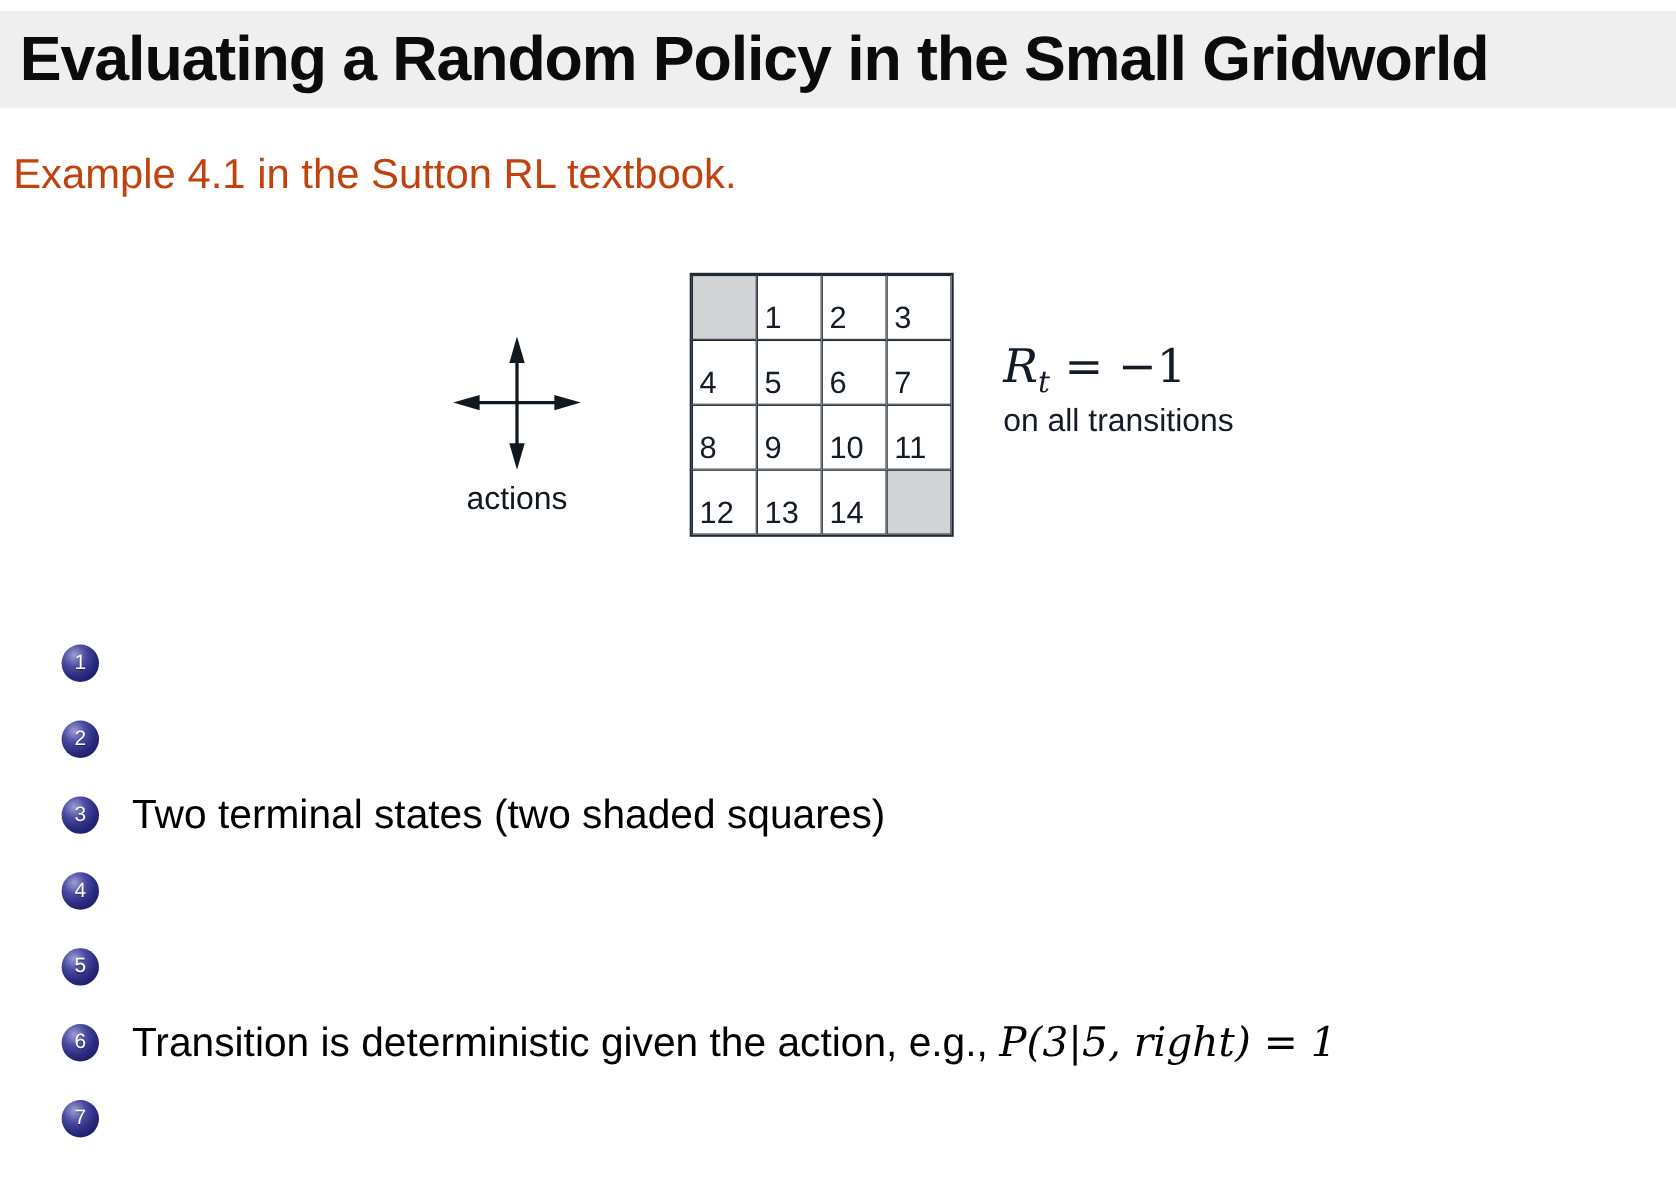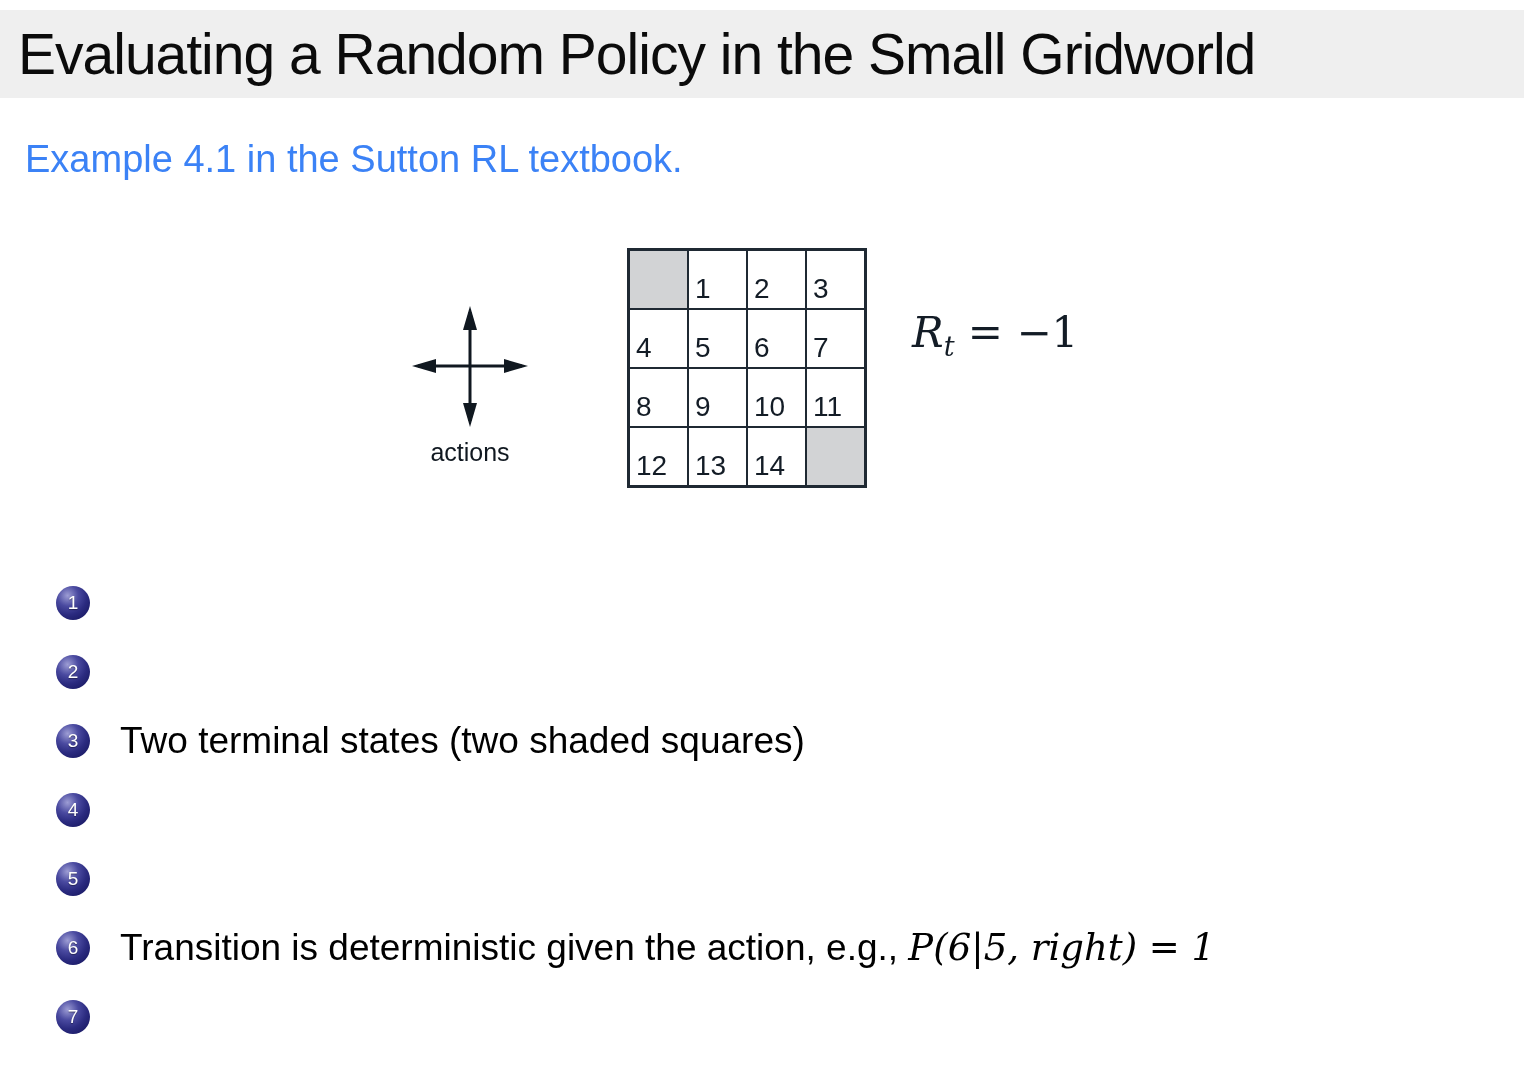--- a/index.html
+++ b/index.html
@@ -12,34 +12,34 @@
     color:#000;
   }
   
   .title-bar{
     position:absolute;left:0;top:10px;width:1524px;height:88px;
     background:#efefef;
     display:flex;align-items:center;
   }
   .title-bar h1{
     margin:0 0 0 18px;
-    font-size:57px;font-weight:normal;color:#0b0b0b;
+    font-size:57px;font-weight:bold;color:#0b0b0b;
     letter-spacing:-1px;white-space:nowrap;
   }
   
   .subtitle{
-    position:absolute;left:25px;top:138px;
-    font-size:38px;color:#3b82f6;white-space:nowrap;
+    position:absolute;left:12px;top:138px;
+    font-size:38px;color:#c2410c;white-space:nowrap;
   }
   
   .figure{position:absolute;left:0;top:0;width:1524px;height:520px;}
   .actions-cross{position:absolute;left:404px;top:300px;}
   .actions-label{
     position:absolute;left:404px;top:438px;width:132px;
-    text-align:center;font-size:25px;color:#101820;
+    text-align:center;font-size:29px;color:#101820;
   }
   .gridworld{
     position:absolute;left:627px;top:248px;
     border:2px solid #1f2933;
     display:grid;
     grid-template-columns:repeat(4,59px);
     grid-template-rows:repeat(4,59px);
     background:#fff;
   }
   .grid-cell{
@@ -116,20 +116,21 @@
     <div class="grid-cell">10</div>
     <div class="grid-cell">11</div>
     <div class="grid-cell">12</div>
     <div class="grid-cell">13</div>
     <div class="grid-cell">14</div>
     <div class="grid-cell shaded"></div>
   </div>
 
   <div class="reward-block">
     <div class="reward-math"><span class="var">R</span><sub>t</sub><span> = −1</span></div>
+    <div class="reward-caption">on all transitions</div>
   </div>
 </div>
 
 <div class="items">
 
   <div class="item">
     <span class="ball">1</span>
   </div>
 
   <div class="item">
@@ -144,20 +145,20 @@
   <div class="item">
     <span class="ball">4</span>
   </div>
 
   <div class="item">
     <span class="ball">5</span>
   </div>
 
   <div class="item">
     <span class="ball">6</span>
-    <span class="item-text"><span>Transition is deterministic given the action, e.g., </span><span class="math">P(6|5, right) = 1</span></span>
+    <span class="item-text"><span>Transition is deterministic given the action, e.g., </span><span class="math">P(3|5, right) = 1</span></span>
   </div>
 
   <div class="item">
     <span class="ball">7</span>
   </div>
 
 </div>
 
 </body></html>

